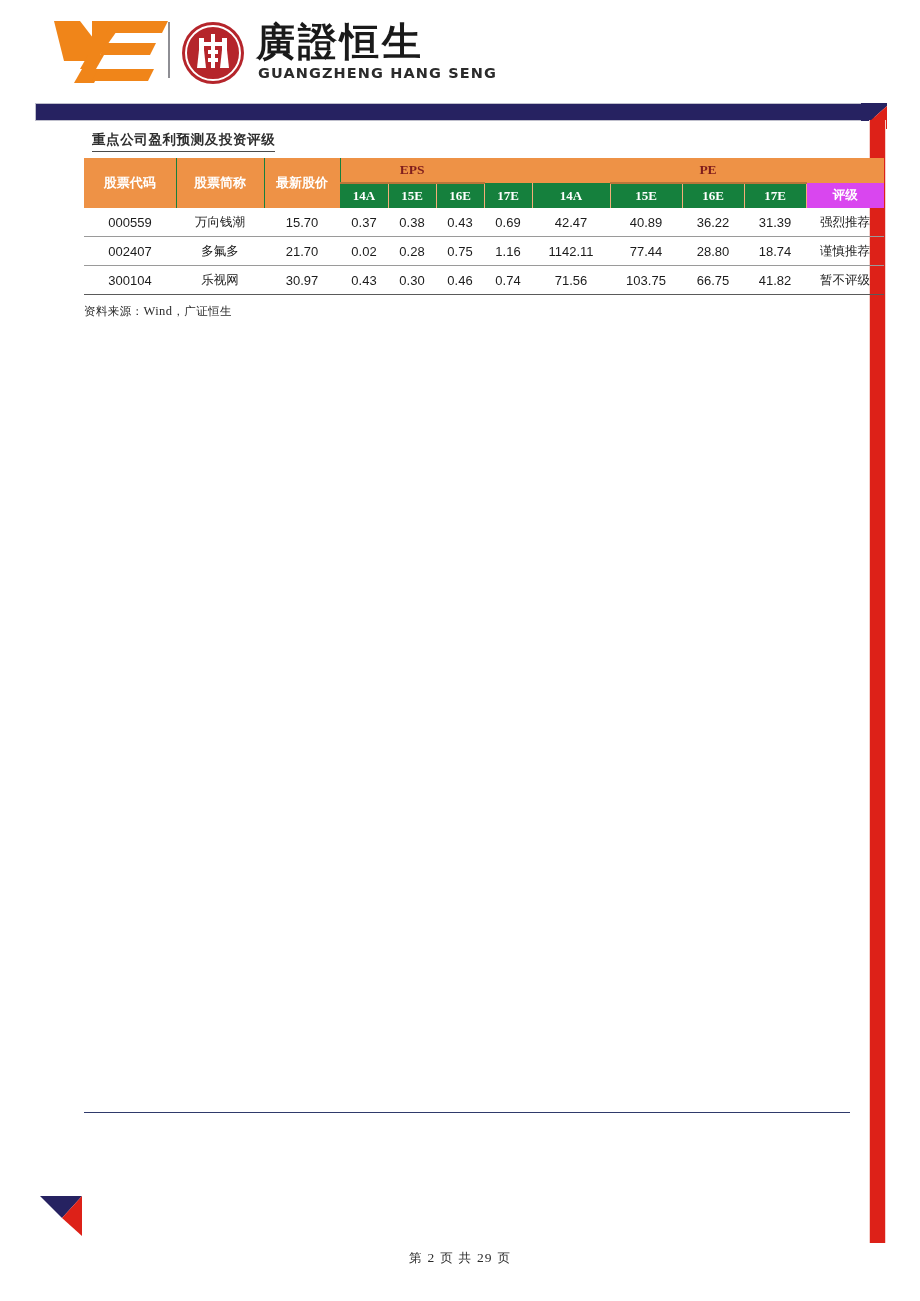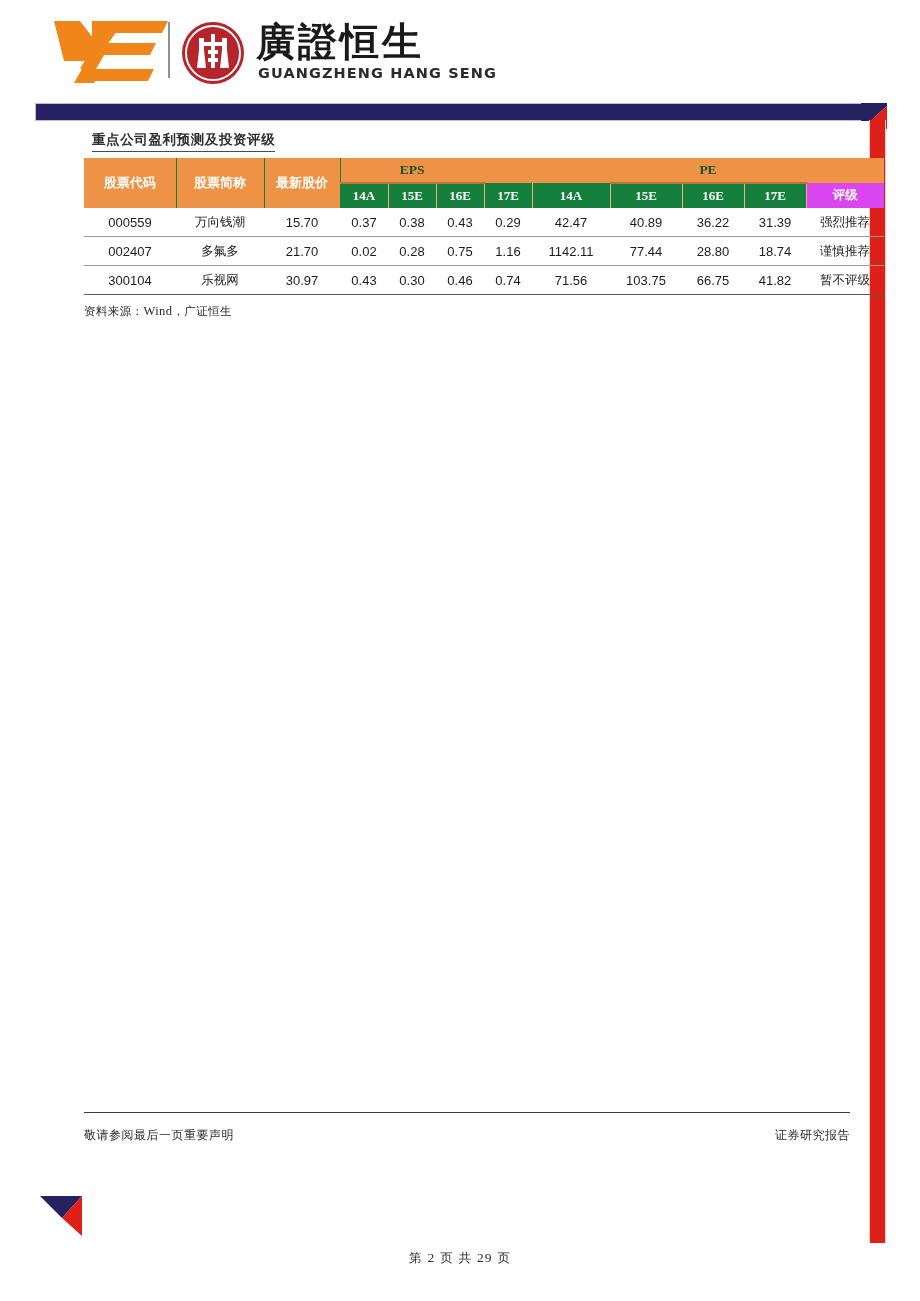--- a/index.html
+++ b/index.html
@@ -148,21 +148,21 @@
     font-family: "DejaVu Sans", sans-serif;
     font-size: 13px;
     font-weight: 700;
     text-align: center;
     vertical-align: middle;
     height: 48px;
     border-right: 1px solid #15803d;
   }
   .hdr-group {
     background: #ee9246;
-    color: #14532d;
+    color: #7f1d1d;
     font-family: "Liberation Serif", serif;
     font-size: 13.5px;
     text-align: center;
     vertical-align: middle;
     height: 24px;
     border-bottom: 2px solid #b9763a;
   }
   .hdr-group.plain {
     border-bottom: none;
   }
@@ -359,21 +359,21 @@
         </tr>
       </thead>
       <tbody>
         <tr>
           <td>000559</td>
           <td class="cn">万向钱潮</td>
           <td>15.70</td>
           <td>0.37</td>
           <td>0.38</td>
           <td>0.43</td>
-          <td>0.29</td>
+          <td>0.69</td>
           <td>42.47</td>
           <td>40.89</td>
           <td>36.22</td>
           <td>31.39</td>
           <td class="cn">强烈推荐</td>
         </tr>
         <tr>
           <td>002407</td>
           <td class="cn">多氟多</td>
           <td>21.70</td>
@@ -404,24 +404,20 @@
       </tbody>
     </table>
 
     <div class="source-note">
       <span>资料来源：</span><span class="lat">Wind</span><span>，</span><span>广证恒生</span>
     </div>
   </div>
 
   <div class="footer">
     <div class="footer-rule"></div>
-    <div class="footer-row">
-      <span>敬请参阅最后一页重要声明</span>
-      <span>证券研究报告</span>
-    </div>
   </div>
 
   <div class="corner-mark">
     <svg width="48" height="52" viewBox="0 0 48 52">
       <polygon points="2,8 44,8 24,30" fill="#262261"></polygon>
       <polygon points="44,8 44,48 24,30" fill="#dd2118"></polygon>
       <polygon points="2,8 24,30 24,30" fill="#262261"></polygon>
     </svg>
   </div>
 

